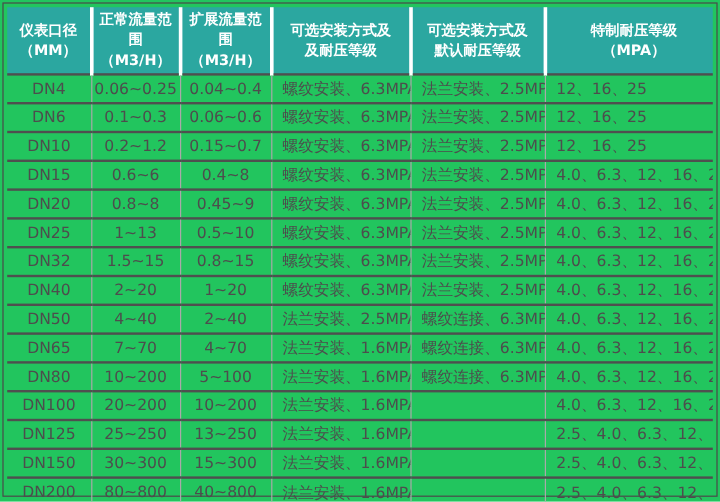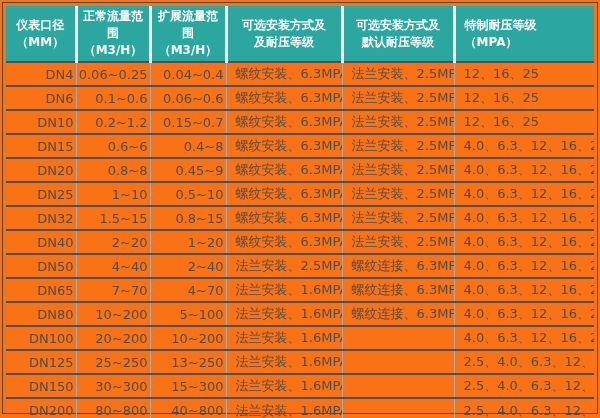--- a/index.html
+++ b/index.html
@@ -3,21 +3,21 @@
 <meta charset="utf-8">
 <style>
   * { margin: 0; box-sizing: border-box; }
   body {
     font-family: "DejaVu Sans", "Liberation Sans", sans-serif;
     background: #ffffff;
   }
   .page {
     width: 600px;
     height: 418px;
-    background: #f97316;
+    background: #22c55e;
     overflow: hidden;
   }
   .table-wrap {
     margin: 2px;
     border: 1px solid #4a4a4a;
     padding: 3px;
     height: 412px;
   }
   table {
     width: 588px;
@@ -28,34 +28,34 @@
   thead th {
     background: #2BA7A0;
     color: #ffffff;
     font-size: 12px;
     font-weight: bold;
     line-height: 17px;
     padding: 2px 2px;
     vertical-align: middle;
   }
   thead th + th { border-left: 3px solid #ffffff; }
-  thead th.left { text-align: left; padding-left: 9px; }
+  thead th.left { text-align: center; padding-left: 9px; }
   thead th.center { text-align: center; }
   tbody tr { height: 24px; }
   tbody td {
     border-top: 2px solid #4f4f4f;
     font-size: 13px;
     color: #4d4d4d;
     padding: 0 2px;
     vertical-align: middle;
     white-space: nowrap;
     overflow: hidden;
   }
   tbody td + td { border-left: 1px solid #a9a9a9; }
-  tbody td.center { text-align: right; }
+  tbody td.center { text-align: center; }
   tbody td.left { text-align: left; padding-left: 9px; }
 </style>
 </head>
 <body>
 
 <div class="page">
   <div class="table-wrap">
     <table>
       <colgroup>
         <col style="width:70px">
@@ -97,21 +97,21 @@
           <tr>
             <td class="center">DN4</td>
             <td class="center">0.06~0.25</td>
             <td class="center">0.04~0.4</td>
             <td class="left">螺纹安装、6.3MPA</td>
             <td class="left">法兰安装、2.5MPA</td>
             <td class="left">12、16、25</td>
           </tr>
           <tr>
             <td class="center">DN6</td>
-            <td class="center">0.1~0.6</td>
+            <td class="center">0.1~0.3</td>
             <td class="center">0.06~0.6</td>
             <td class="left">螺纹安装、6.3MPA</td>
             <td class="left">法兰安装、2.5MPA</td>
             <td class="left">12、16、25</td>
           </tr>
           <tr>
             <td class="center">DN10</td>
             <td class="center">0.2~1.2</td>
             <td class="center">0.15~0.7</td>
             <td class="left">螺纹安装、6.3MPA</td>
@@ -129,21 +129,21 @@
           <tr>
             <td class="center">DN20</td>
             <td class="center">0.8~8</td>
             <td class="center">0.45~9</td>
             <td class="left">螺纹安装、6.3MPA</td>
             <td class="left">法兰安装、2.5MPA</td>
             <td class="left">4.0、6.3、12、16、25</td>
           </tr>
           <tr>
             <td class="center">DN25</td>
-            <td class="center">1~10</td>
+            <td class="center">1~13</td>
             <td class="center">0.5~10</td>
             <td class="left">螺纹安装、6.3MPA</td>
             <td class="left">法兰安装、2.5MPA</td>
             <td class="left">4.0、6.3、12、16、25</td>
           </tr>
           <tr>
             <td class="center">DN32</td>
             <td class="center">1.5~15</td>
             <td class="center">0.8~15</td>
             <td class="left">螺纹安装、6.3MPA</td>

